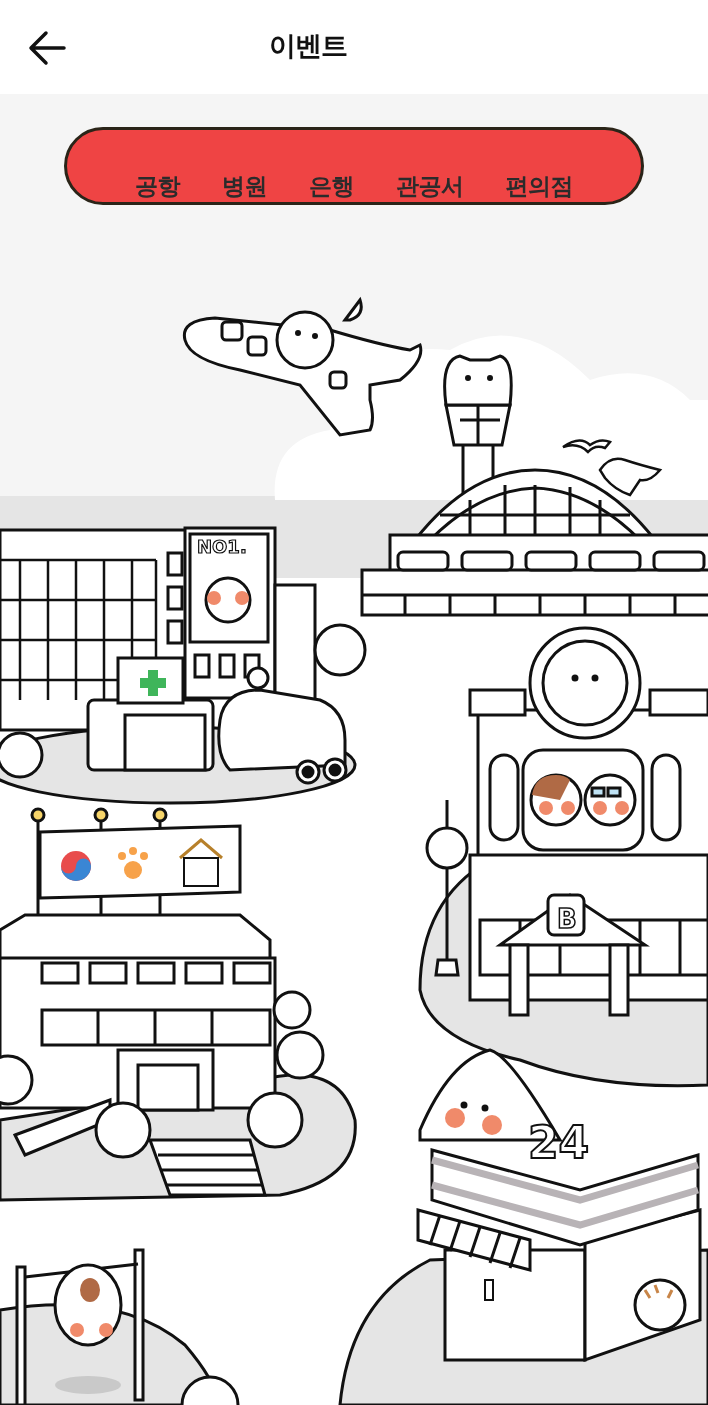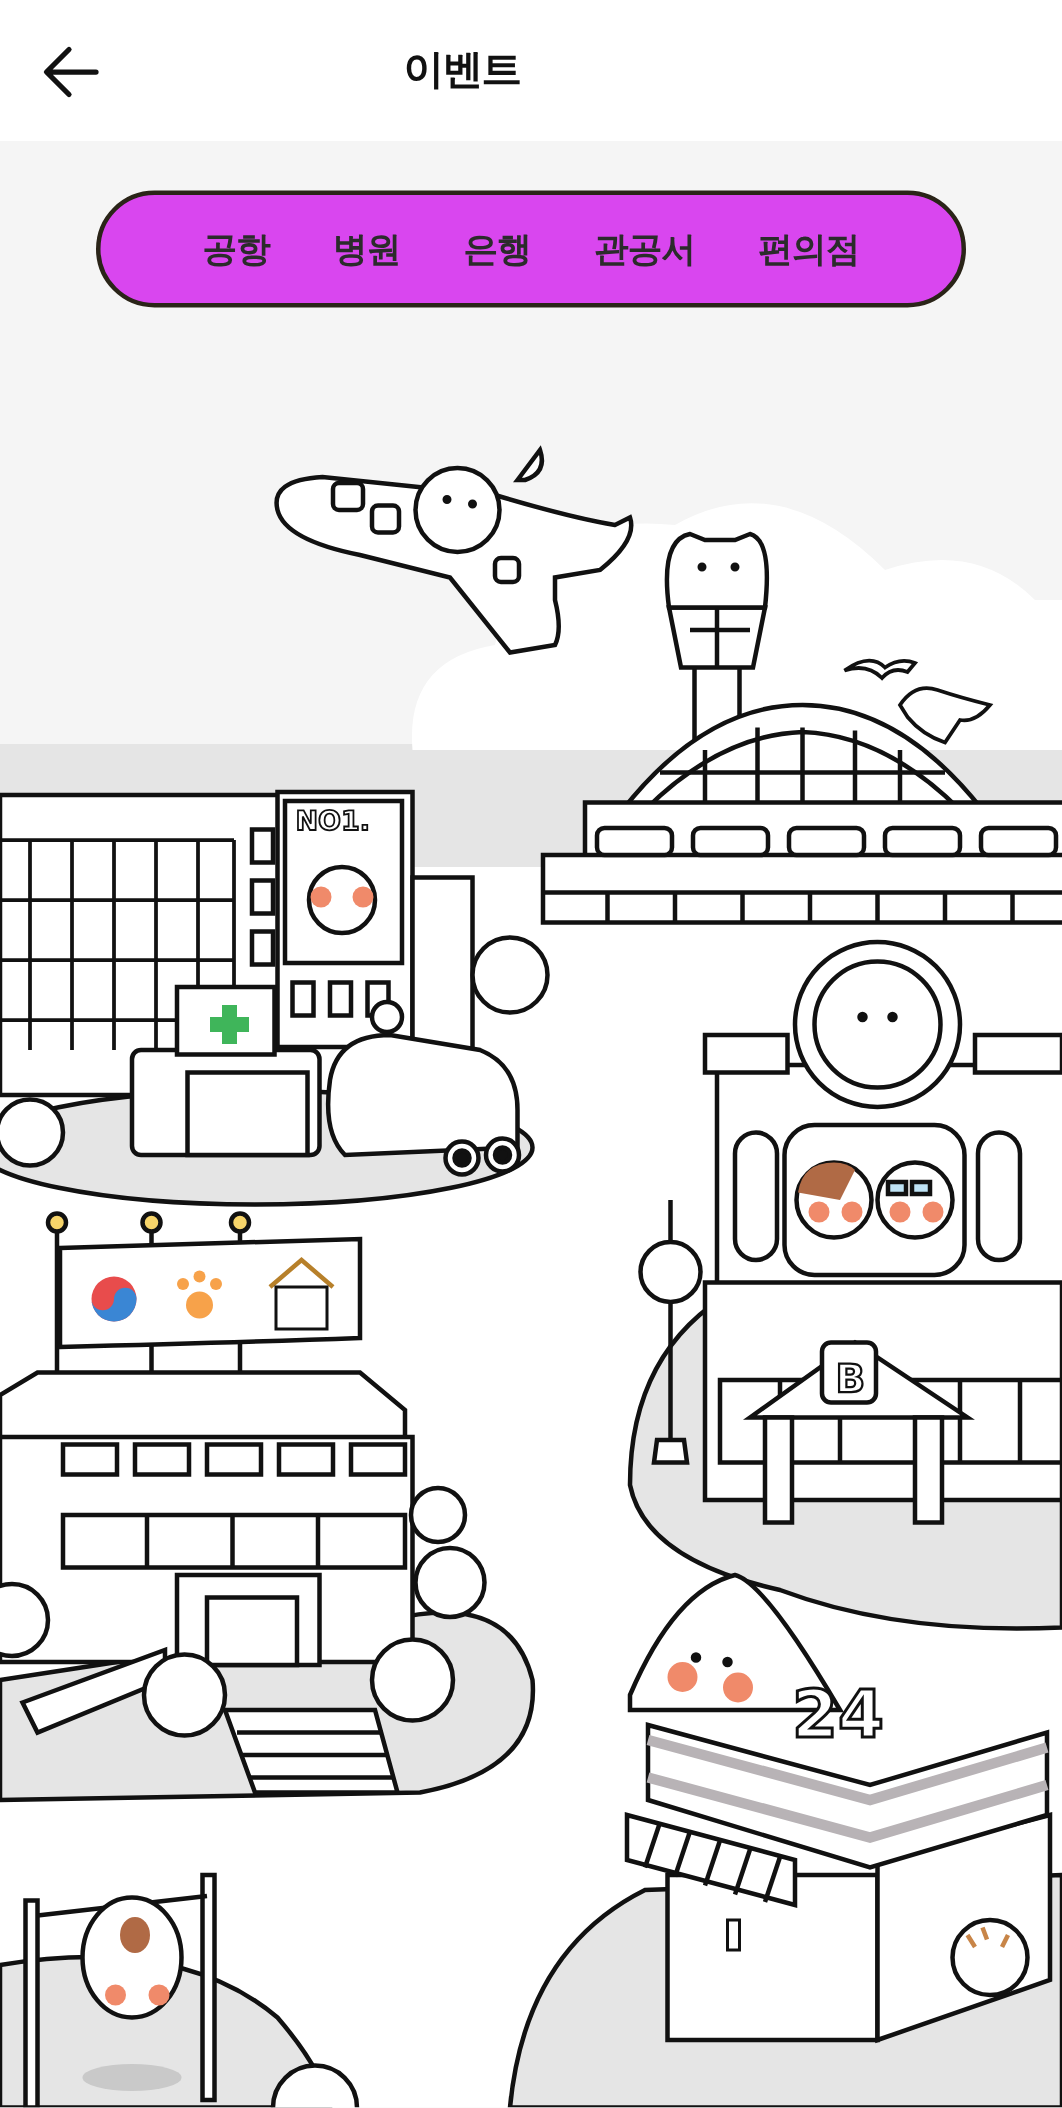--- a/index.html
+++ b/index.html
@@ -2,21 +2,21 @@
 <html><head>
 <meta charset="utf-8">
 <style>
   html,body{margin:0;padding:0;}
   body{width:708px;height:1405px;overflow:hidden;background:#ffffff;font-family:"DejaVu Sans","Liberation Sans",sans-serif;position:relative;}
   .header{position:absolute;left:0;top:0;width:616px;height:94px;background:#fff;}
   .back-btn{position:absolute;left:26px;top:28px;width:42px;height:40px;cursor:pointer;}
   .title{position:absolute;left:0;right:0;top:28px;text-align:center;font-size:27px;font-weight:bold;color:#111;letter-spacing:-1px;}
   .scene{position:absolute;left:0;top:94px;width:708px;height:1311px;background:#f5f5f5;overflow:hidden;}
   .scene svg{position:absolute;left:0;top:0;}
-  .nav-pill{position:absolute;left:64px;top:33px;width:580px;height:78px;background:#d946ef;border:3px solid #2a2418;border-radius:40px;box-sizing:border-box;display:flex;align-items:center;justify-content:center;gap:0;}
+  .nav-pill{position:absolute;left:64px;top:33px;width:580px;height:78px;background:#ef4444;border:3px solid #2a2418;border-radius:40px;box-sizing:border-box;display:flex;align-items:flex-end;justify-content:center;gap:0;}
   .nav-item{font-size:23px;font-weight:bold;color:#2b2b2b;padding:0 21px;cursor:pointer;letter-spacing:-0.5px;}
 </style>
 </head>
 <body>
 
 <div class="header">
   <div class="back-btn">
     <svg width="42" height="40" viewBox="0 0 42 40">
       <path d="M38 20 H6 M20 5 L5 20 L20 35" fill="none" stroke="#111" stroke-width="3.5" stroke-linecap="round" stroke-linejoin="round"></path>
     </svg>

